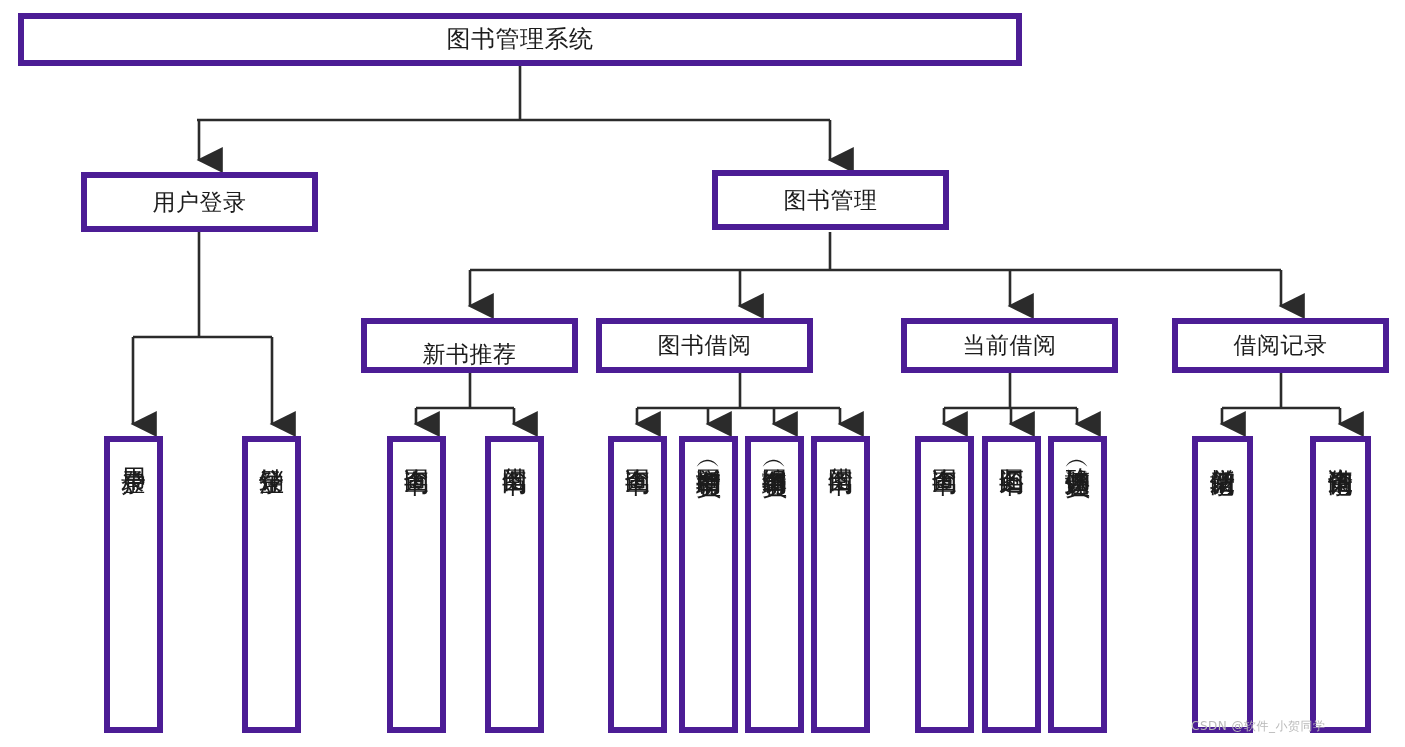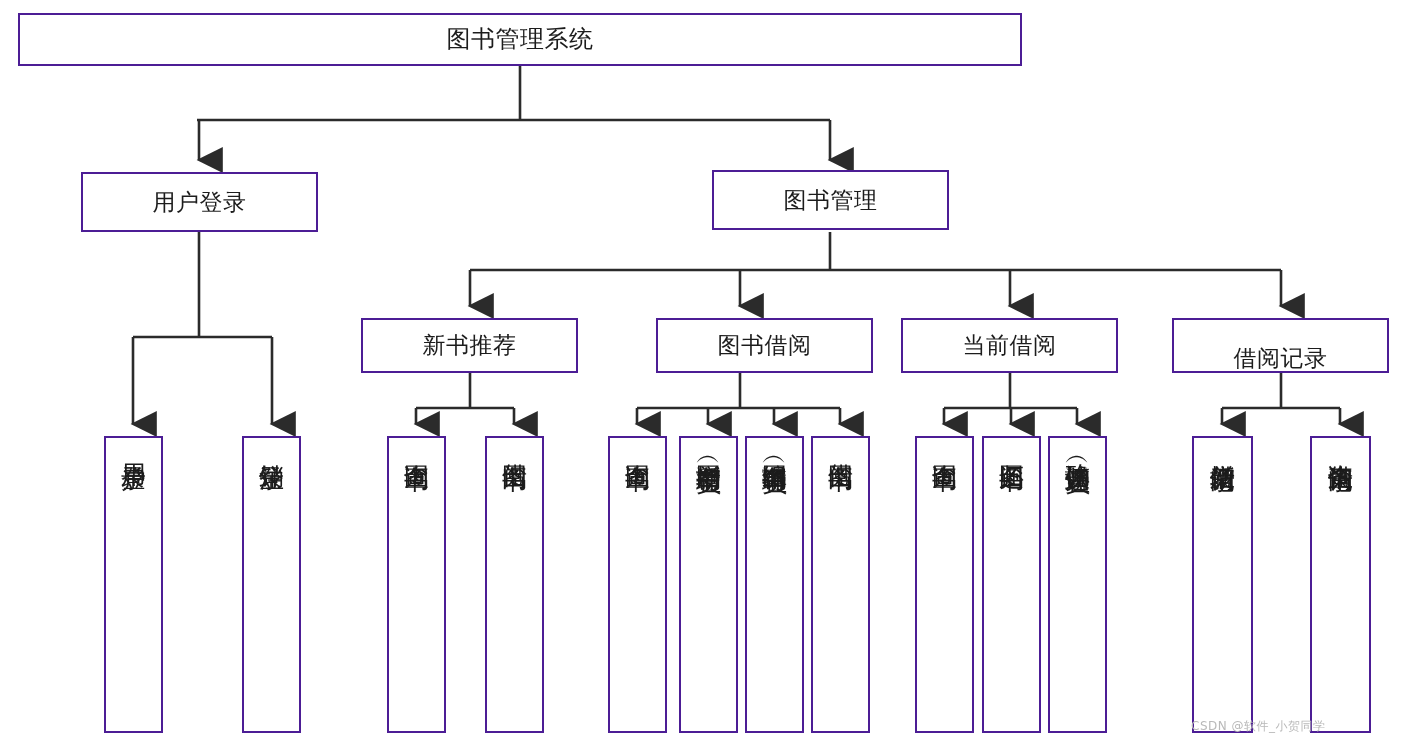--- a/index.html
+++ b/index.html
@@ -22,21 +22,21 @@
     left: 0;
     top: 0;
     width: 1405px;
     height: 747px;
     pointer-events: none;
   }
   .node {
     position: absolute;
     box-sizing: border-box;
     background: #ffffff;
-    border: 2px solid #4c1d95;
+    border: 6px solid #4c1d95;
     display: flex;
     align-items: center;
     justify-content: center;
     color: #1c1c1c;
   }
   .node .lbl {
     display: block;
     text-align: center;
     line-height: 1.08;
     letter-spacing: 0.5px;
@@ -124,30 +124,30 @@
     <span class="lbl">图书管理系统</span>
   </div>
 
   <div class="node horiz" style="left: 81px; top: 172px; width: 237px; height: 60px;">
     <span class="lbl">用户登录</span>
   </div>
   <div class="node horiz" style="left: 712px; top: 170px; width: 237px; height: 60px;">
     <span class="lbl">图书管理</span>
   </div>
 
-  <div class="node horiz" style="left: 361px; top: 318px; width: 217px; height: 55px;">
+  <div class="node horiz" style="left: 361px; top: 318px; width: 217px; height: 55px; align-items: flex-end;">
     <span class="lbl">新书推荐</span>
   </div>
-  <div class="node horiz" style="left: 656px; top: 318px; width: 217px; height: 55px;">
+  <div class="node horiz" style="left: 596px; top: 318px; width: 217px; height: 55px;">
     <span class="lbl">图书借阅</span>
   </div>
   <div class="node horiz" style="left: 901px; top: 318px; width: 217px; height: 55px;">
     <span class="lbl">当前借阅</span>
   </div>
-  <div class="node horiz" style="left: 1172px; top: 318px; width: 217px; height: 55px; align-items: flex-end;">
+  <div class="node horiz" style="left: 1172px; top: 318px; width: 217px; height: 55px;">
     <span class="lbl">借阅记录</span>
   </div>
 
   <div class="node vert" style="left: 104px; top: 436px; width: 59px; height: 297px;">
     <span class="lbl">用户登录</span>
   </div>
   <div class="node vert" style="left: 242px; top: 436px; width: 59px; height: 297px;">
     <span class="lbl">注销登录</span>
   </div>
 

